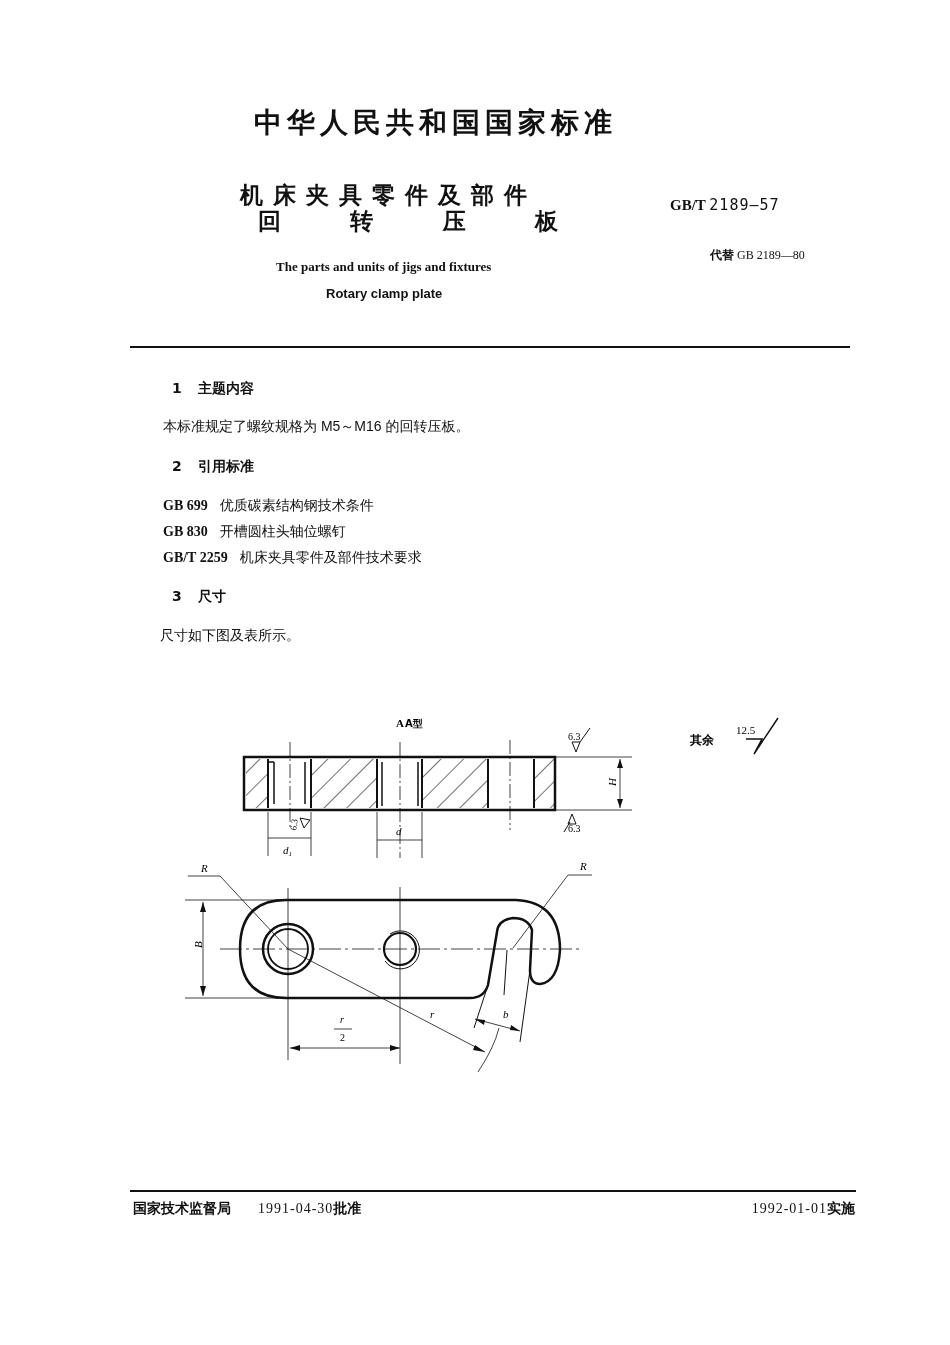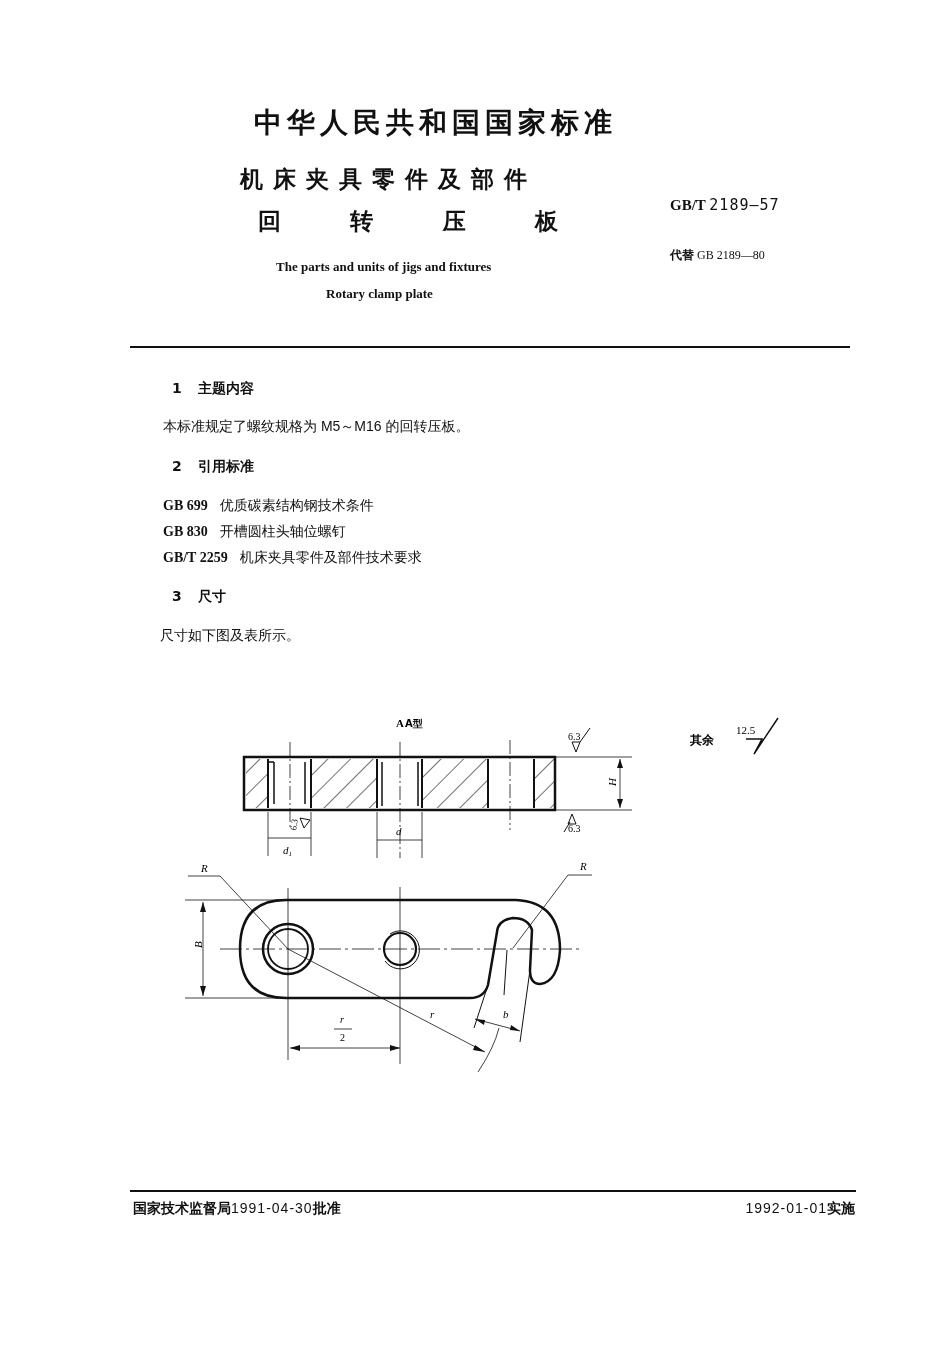--- a/index.html
+++ b/index.html
@@ -1,39 +1,39 @@
 <!DOCTYPE html>
 <html><head>
 <meta charset="utf-8">
 <style>
   html, body { margin:0; padding:0; background:#ffffff; }
   body { width:950px; height:1345px; position:relative; overflow:hidden;
          font-family:"DejaVu Serif", "Liberation Serif", serif; color:#111; }
   .abs { position:absolute; }
   .h-national { left:254px; top:104px; font-family:"DejaVu Sans", sans-serif; font-weight:bold;
                 font-size:28px; letter-spacing:5px; }
-  .h-title1 { left:240px; top:164px; font-family:"DejaVu Sans", sans-serif; font-weight:bold;
+  .h-title1 { left:240px; top:180px; font-family:"DejaVu Sans", sans-serif; font-weight:bold;
               font-size:23px; letter-spacing:10px; }
   .h-title2 { left:258px; top:206px; width:300px; display:flex; justify-content:space-between;
               font-family:"DejaVu Sans", sans-serif; font-weight:bold; font-size:23px; }
   .en1 { left:276px; top:259px; font-family:"Liberation Serif", serif; font-weight:bold; font-size:13px; }
-  .en2 { left:326px; top:286px; font-family:Liberation Serif, serif; font-weight:bold; font-size:13px; }
+  .en2 { left:326px; top:286px; font-family:Liberation Sans, sans-serif; font-weight:bold; font-size:13px; }
   .std-no { left:670px; top:196px; font-family:"Liberation Serif", serif; font-weight:bold; font-size:15px; }
   .std-no .num { font-family:"DejaVu Sans Mono", monospace; font-weight:normal; letter-spacing:1px; }
   .replace { left:670px; top:247px; font-size:12px; font-family:"Liberation Serif", serif; }
-  .replace .cn { font-family:Liberation Serif, serif; font-weight:bold; }
+  .replace .cn { font-family:Liberation Serif, serif; font-weight:bold;margin-left:40px; }
   .rule-top { left:130px; top:346px; width:720px; height:2px; background:#111; }
   .sec { font-family:"DejaVu Sans", sans-serif; font-weight:bold; font-size:14px;margin-left:40px; }
   .sec .n { display:inline-block; width:26px; }
   .para { font-family:Liberation Sans, sans-serif; font-size:14px; }
   .ref { font-family:"DejaVu Sans", sans-serif; font-size:14px; }
   .ref .code { font-family:"Liberation Serif", serif; font-weight:bold; margin-right:12px; }
   .rule-bot { left:130px; top:1190px; width:726px; height:2px; background:#111; }
   .foot { font-family:"DejaVu Sans", sans-serif; font-weight:bold; font-size:14px; }
-  .foot .d { font-family:Liberation Sans, sans-serif; font-weight:normal; letter-spacing:1px; }
+  .foot .d { font-family:Liberation Serif, serif; font-weight:normal; letter-spacing:1px;padding-left:27px; }
   svg text { font-family:"Liberation Serif", serif; font-style:italic; }
 </style>
 </head>
 <body>
 
 <div class="abs h-national">中华人民共和国国家标准</div>
 <div class="abs h-title1">机床夹具零件及部件</div>
 <div class="abs h-title2">
   <span>回</span>
   <span>转</span>

